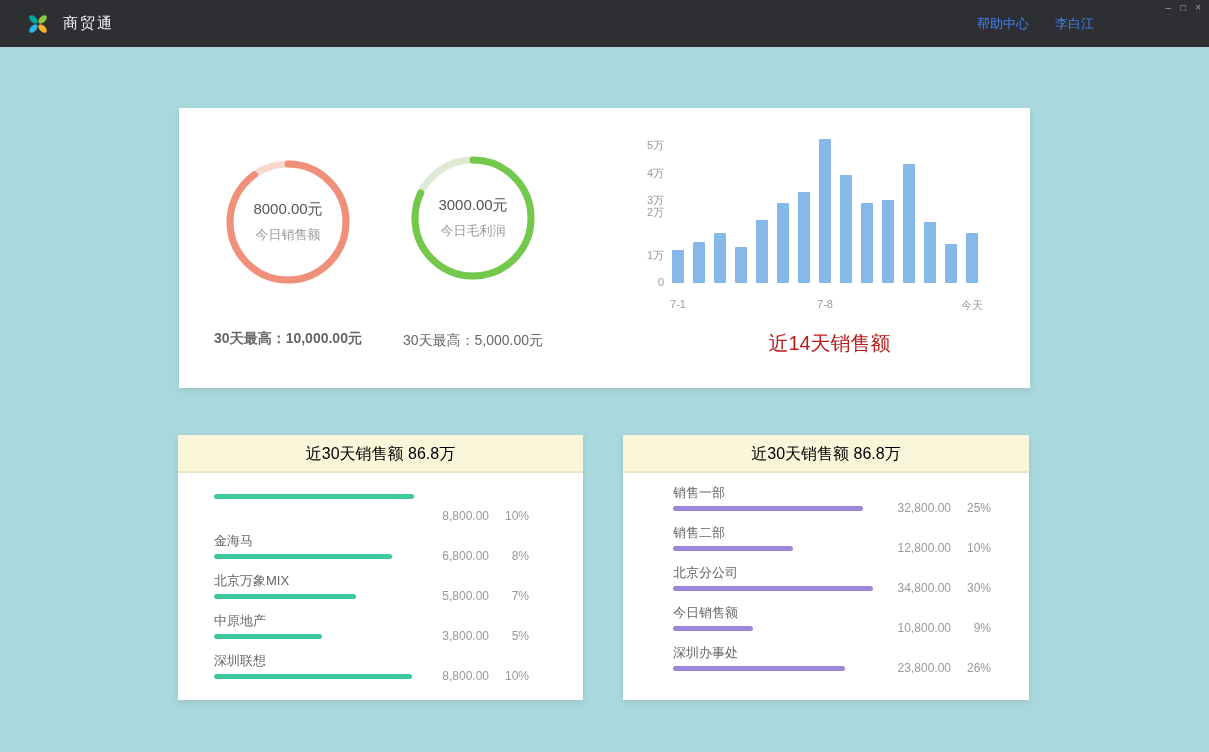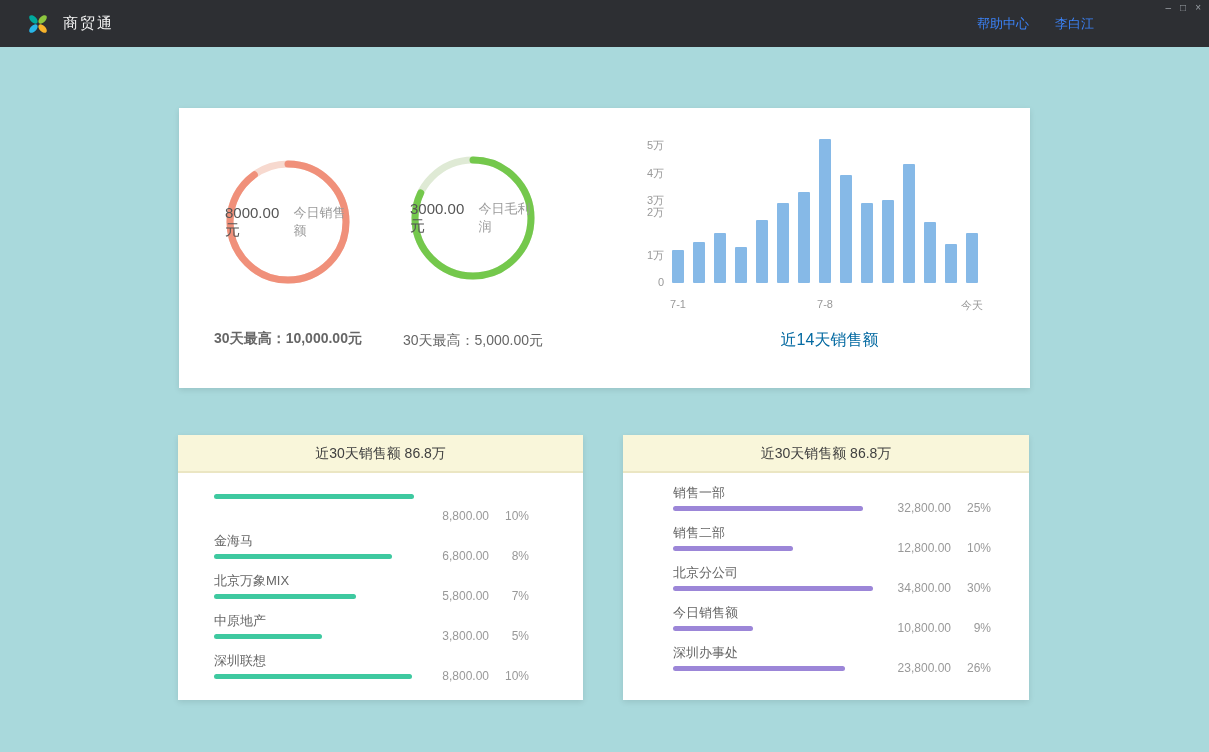--- a/index.html
+++ b/index.html
@@ -23,42 +23,42 @@
   
   .card { position:absolute; background:#ffffff; box-shadow:0 2px 6px rgba(0,0,0,0.10); }
   .card-top { left:179px; top:108px; width:851px; height:280px; }
   
   .ring { position:absolute; width:126px; height:126px; }
   .ring-1 { left:46px; top:51px; }
   .ring-2 { left:231px; top:47px; }
   .ring svg { position:absolute; left:0; top:0; }
   .ring-center {
     position:absolute; left:0; top:0; right:0; bottom:0;
-    display:flex; align-items:center; justify-content:center; gap:7px;
+    display:flex; flex-direction:column; align-items:center; justify-content:center; gap:7px;
   }
   .ring-value { font-size:15px; color:#555; }
   .ring-label { font-size:13px; color:#9a9a9a; }
   .ring-footnote { position:absolute; width:220px; text-align:center; font-size:14px; color:#666; }
   .ring-footnote-1 { left:-1px; top:222px;font-weight:bold; }
   .ring-footnote-2 { left:184px; top:224px; }
   
   .yaxis { position:absolute; left:440px; top:30px; width:45px; height:145px; }
   .ytick { position:absolute; right:0; font-size:11px; color:#999; }
   .plot { position:absolute; left:493px; top:30px; width:315px; height:145px; }
   .bar { position:absolute; bottom:0; width:12px; border-radius:1px; }
   .xaxis { position:absolute; left:493px; top:190px; width:315px; height:14px; }
   .xtick { position:absolute; top:0; font-size:11px; color:#999; transform:translateX(-50%); white-space:nowrap; }
-  .chart-caption { position:absolute; left:493px; top:222px; width:315px; text-align:center; font-size:16px; color:#0369a1; }
+  .chart-caption { position:absolute; left:493px; top:222px; width:315px; text-align:center; font-size:20px; color:#b91c1c; }
   
   .card-rank-left  { left:178px; top:435px; width:405px; height:265px; }
   .card-rank-right { left:623px; top:435px; width:406px; height:265px; }
   .rank-header {
     height:38px; line-height:37px; text-align:center;
     background:#f9f6da; border-bottom:2px solid #ebe6c3;
-    font-size:14px; color:#404040;
+    font-size:16px; color:#000000;
   }
   .rank-rows { padding:15px 54px 0 36px; }
   .card-rank-right .rank-rows { padding:13px 38px 0 50px; }
   .rank-row { position:relative; height:40px; }
   .rank-name { font-size:13px; color:#666; line-height:14px; }
   .rank-bar { margin-top:6px; width:200px; height:5px; }
   .rank-fill { height:100%; border-radius:2.5px; }
   .rank-value { position:absolute; right:0; bottom:11px; display:flex; gap:12px; font-size:12px; color:#999; }
   .rank-value .val { min-width:64px; text-align:right; }
   .rank-value .pct { min-width:28px; text-align:right; }

